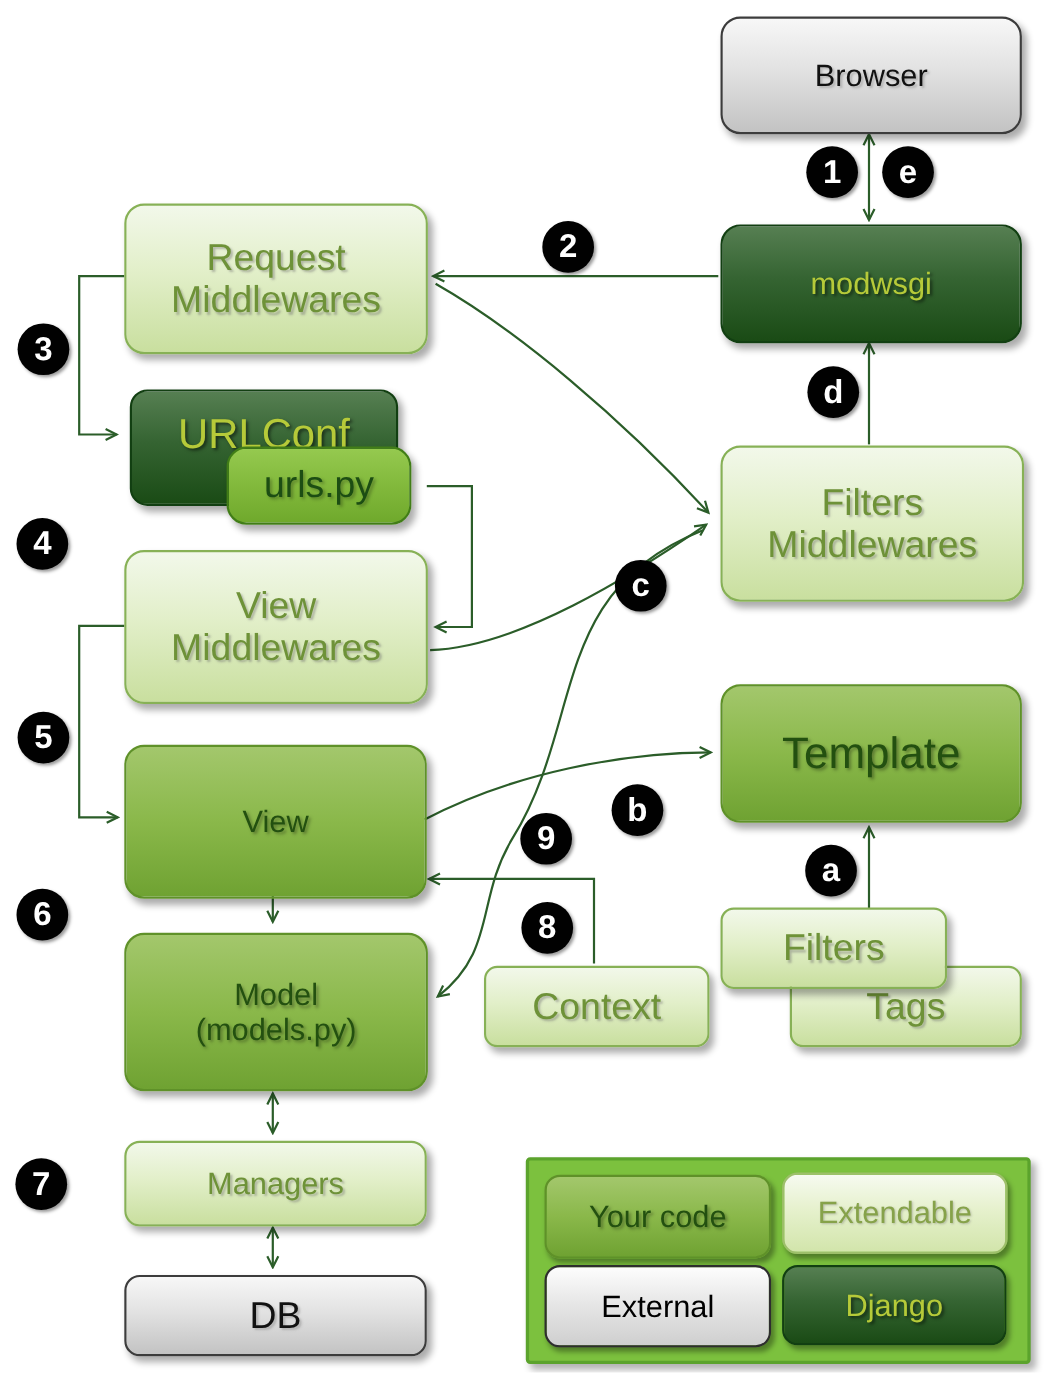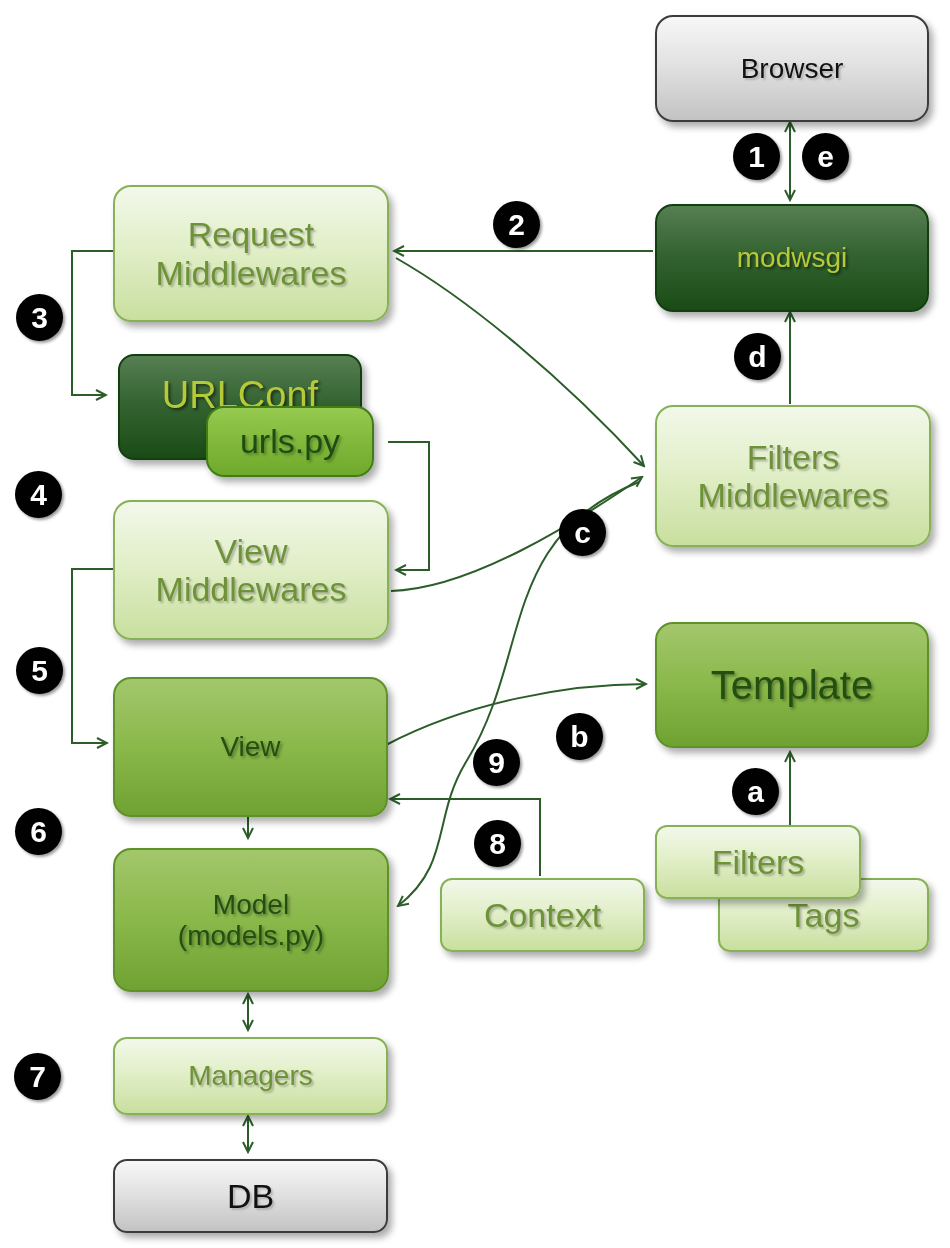--- a/index.html
+++ b/index.html
@@ -142,14 +142,28 @@
   <div class="badge" style="left:16px;top:647px;">5</div>
   <div class="badge" style="left:15px;top:808px;">6</div>
   <div class="badge" style="left:14px;top:1053px;">7</div>
   <div class="badge" style="left:474px;top:820px;">8</div>
   <div class="badge" style="left:473px;top:739px;">9</div>
   <div class="badge" style="left:732px;top:768px;">a</div>
   <div class="badge" style="left:556px;top:713px;">b</div>
   <div class="badge" style="left:559px;top:509px;">c</div>
   <div class="badge" style="left:734px;top:333px;">d</div>
 
+  <div class="legend">
+    <div class="pill k-medium" style="left:14px;top:13px;width:202px;height:72px;">
+      <span>Your code</span>
+    </div>
+    <div class="pill p-extendable" style="left:230px;top:11px;width:201px;height:70px;">
+      <span>Extendable</span>
+    </div>
+    <div class="pill p-external" style="left:14px;top:95px;width:202px;height:71px;">
+      <span>External</span>
+    </div>
+    <div class="pill k-dark" style="left:230px;top:95px;width:200px;height:69px;border-radius:14px;">
+      <span>Django</span>
+    </div>
+  </div>
 
 </div>
 
 </body></html>

